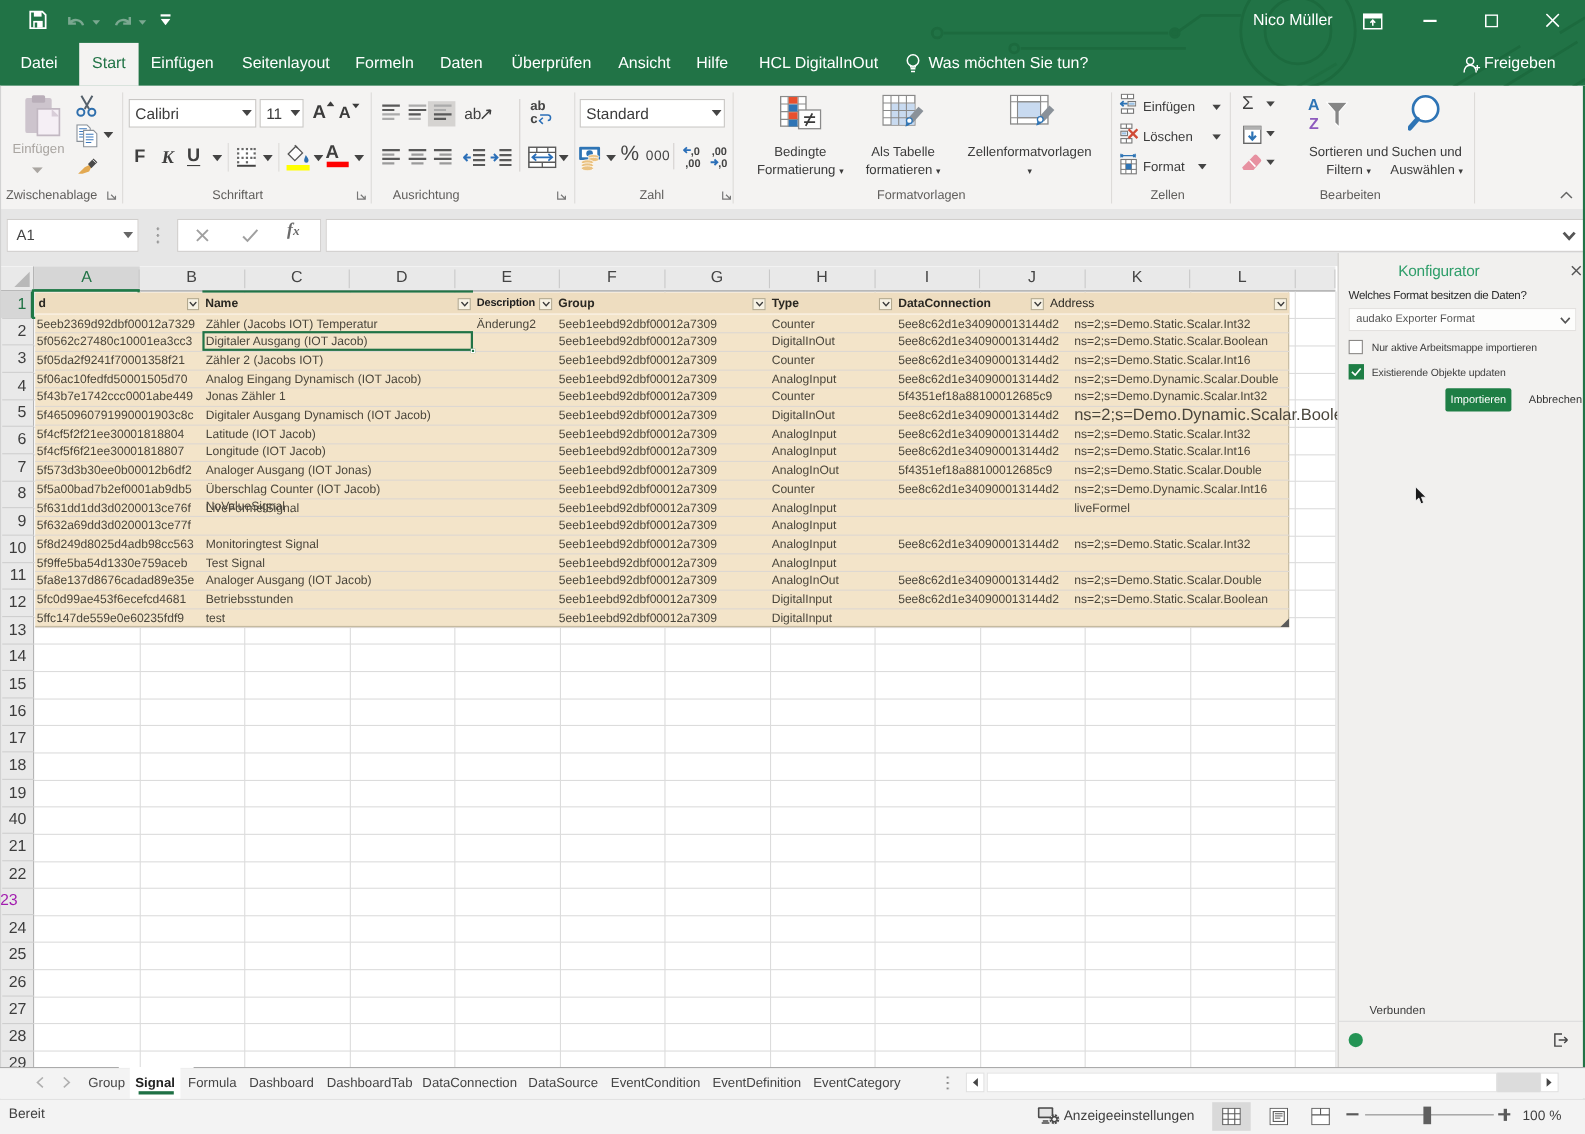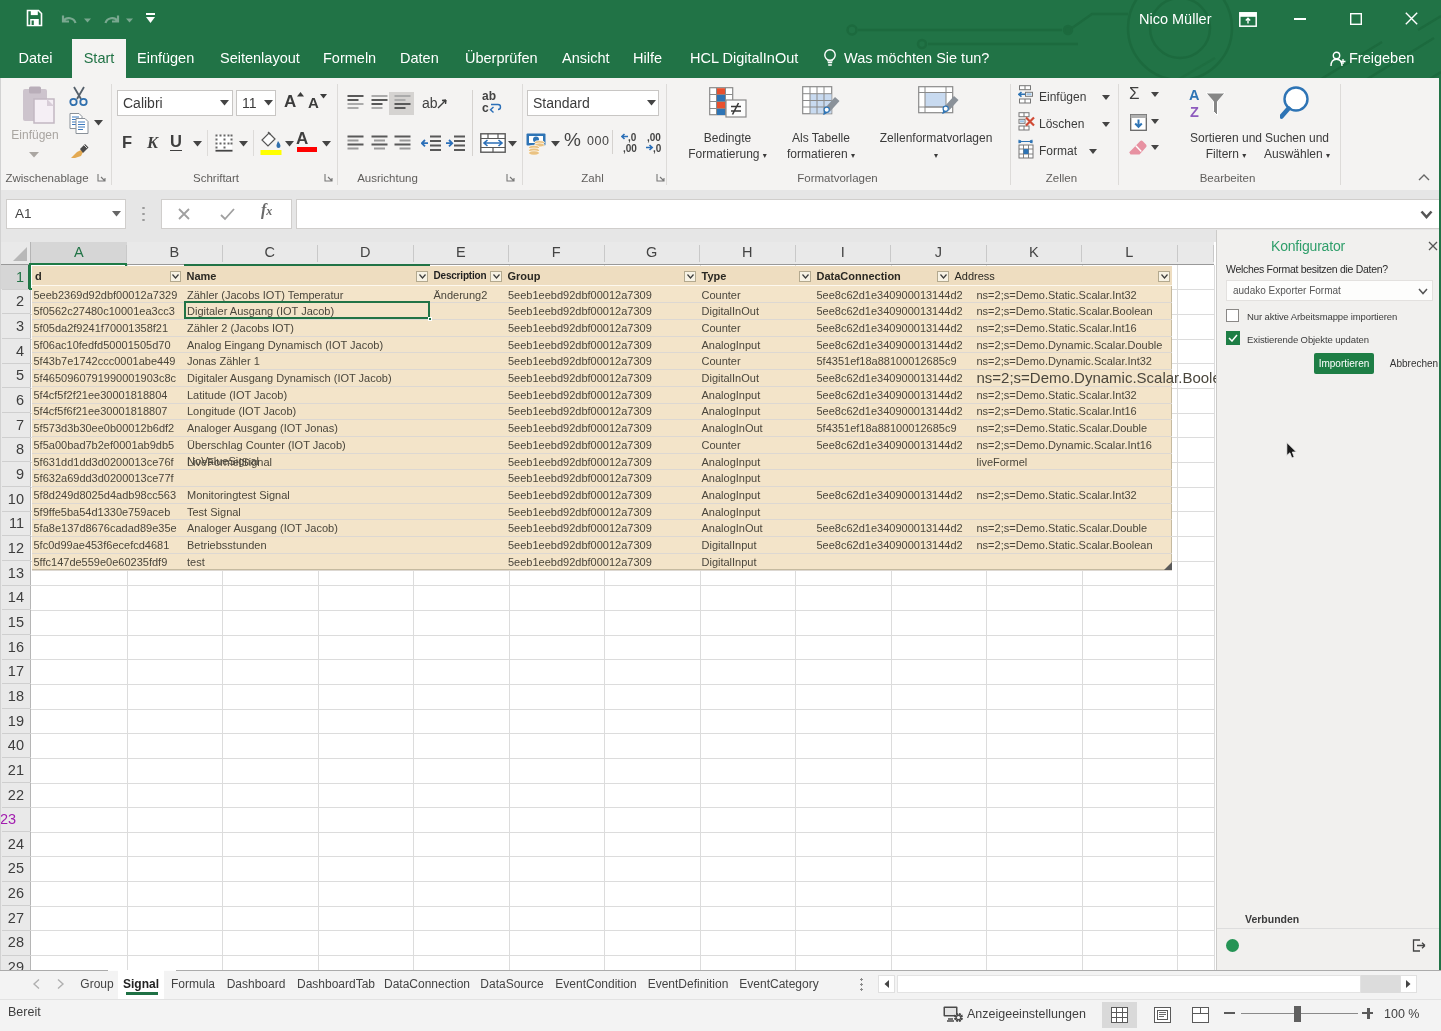--- a/index.html
+++ b/index.html
@@ -730,21 +730,21 @@
   <div class="abs" style="left:30px;top:81px;font-size:9.5px;letter-spacing:-0.1px;color:#3c3c3c">Nur aktive Arbeitsmappe importieren</div>
   <div class="abs" style="left:9px;top:101px;width:14px;height:14px;background:#1e7e45"></div>
   <svg class="abs" style="left:11px;top:104px" width="10" height="8" viewBox="0 0 10 8">
       <path d="M1,4 L4,7 L9,1" stroke="#fff" stroke-width="1.5" fill="none"></path>
     </svg>
   <div class="abs" style="left:30px;top:104px;font-size:9.5px;letter-spacing:-0.1px;color:#3c3c3c">Existierende Objekte updaten</div>
   <div class="abs" style="left:97px;top:123px;width:60px;height:21px;background:#1e7e45;border-radius:2px;text-align:center;line-height:21px;font-size:10px;color:#fff">Importieren</div>
   <div class="abs" style="left:172px;top:123px;width:50px;height:21px;text-align:center;line-height:21px;font-size:10px;color:#333">Abbrechen</div>
   <div class="abs" style="left:0;top:698px;width:225px;height:1px;background:#ddd"></div>
   <div class="abs" style="left:9px;top:709px;width:13px;height:13px;border-radius:7px;background:#259455"></div>
-  <div class="abs" style="left:28px;top:683px;font-size:10.5px;font-weight:bold;color:#3c3c3c">Verbunden</div>
+  <div class="abs" style="left:28px;top:683px;font-size:10.5px;font-weight:normal;color:#3c3c3c">Verbunden</div>
   <svg class="abs" style="left:195px;top:709px" width="14" height="13" viewBox="0 0 14 13">
     <path d="M8,1 H1.5 V12 H8 M5,6.5 H13 M13,6.5 L10,3.8 M13,6.5 L10,9.2" stroke="#444" stroke-width="1.3" fill="none"></path>
   </svg>
 </div>
 <svg class="abs" style="left:1285.5px;top:442px;width:12px;height:18px" viewBox="0 0 12 18">
   <path d="M0.8,0.5 L0.8,13.5 L3.9,10.8 L5.8,16 L8.2,15.1 L6.3,10 L10.4,10 z" fill="#1a1a1a" stroke="#f5f5f5" stroke-width="0.8"></path>
 </svg>
 <div class="abs" style="left:1438.8px;top:78px;width:2.2px;height:921px;background:#217346"></div>
 <div class="abs" style="left:0;top:78px;width:1px;height:921px;background:#d2d2d2"></div>
 

